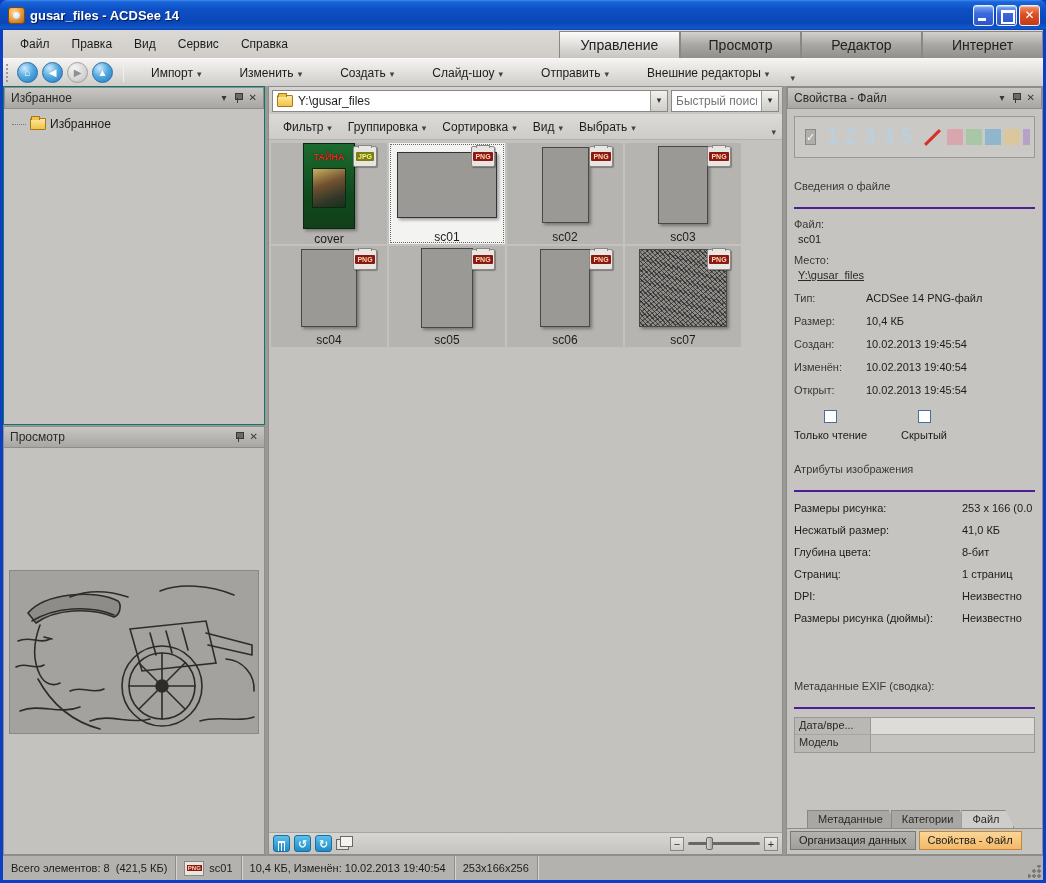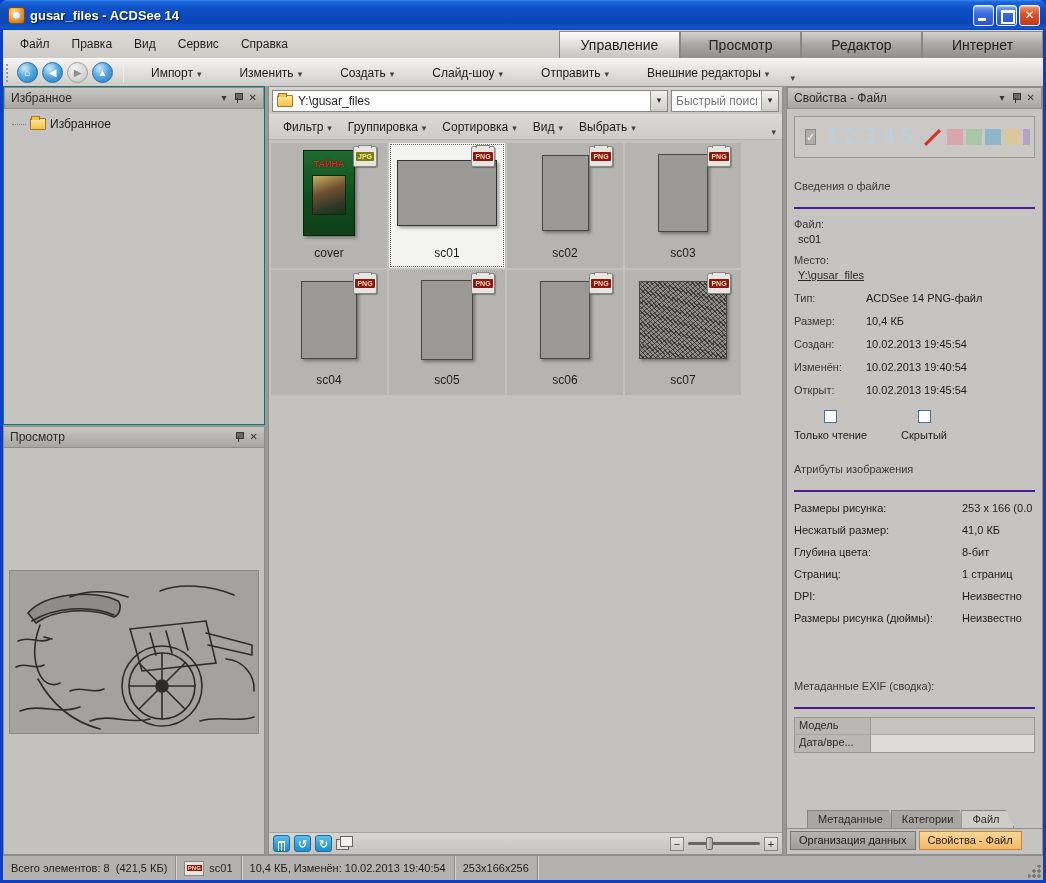--- a/index.html
+++ b/index.html
@@ -79,21 +79,21 @@
   .addr-row { display:flex; align-items:center; padding:3px 3px 2px 3px; gap:3px; background:linear-gradient(180deg,#d6d4d0,#c9c7c3); }
   .addr-combo { flex:1; height:22px; background:#fff; border:1px solid #8a8884; display:flex; align-items:center; padding-left:4px; gap:5px; }
   .combo-btn { margin-left:auto; width:17px; height:20px; background:linear-gradient(180deg,#f2f1ef,#cfcdc9); border-left:1px solid #9a9894; text-align:center; line-height:19px; font-size:9px; color:#333; }
   .search-box { width:108px; height:22px; background:#fff; border:1px solid #8a8884; display:flex; align-items:center; }
   .search-box input { flex:1; min-width:0; border:none; outline:none; font:12px "Liberation Sans",sans-serif; color:#444; padding:0 4px; background:transparent; }
   .filter-row { display:flex; align-items:center; height:26px; padding:0 6px; background:linear-gradient(180deg,#dcdad6,#ceccc8); border-bottom:1px solid #b4b2ae; }
   .filter-item { padding:3px 8px; color:#1c1c1c; }
   .filter-overflow { margin-left:auto; font-size:9px; color:#444; align-self:flex-end; padding-bottom:2px; }
 
   .thumbs { display:flex; flex-wrap:wrap; padding:2px 1px; align-content:flex-start; }
-  .tile { width:116px; height:125px; margin:1px; background:#b6b4b0; position:relative; display:flex; flex-direction:column; align-items:center; }
+  .tile { width:116px; height:101px; margin:1px; background:#b6b4b0; position:relative; display:flex; flex-direction:column; align-items:center; }
   .tile.selected { background:#f3f3f2; outline:1px dotted #666; outline-offset:-2px; }
   .timg-area { height:100px; width:100%; display:flex; align-items:center; justify-content:center; }
   .timg { background:#9a9996; border:1px solid #4a4846; box-shadow:2px 2px 3px rgba(0,0,0,.35); }
   .tile.selected .timg { border-color:#333; }
   .tlabel { font-size:12px; color:#1c1c1c; margin-top:3px; }
   .badge { position:absolute; top:3px; right:10px; width:24px; height:21px; background:#e8e6e2; border:1px solid #8a8884; border-radius:2px;
     display:flex; align-items:center; justify-content:center; box-shadow:1px 1px 1px rgba(0,0,0,.3); }
   .badge::before { content:""; position:absolute; top:-2px; left:4px; right:4px; height:2px; background:#e8e6e2; border:1px solid #8a8884; border-bottom:none; }
   .badge span { font-size:7px; font-weight:bold; padding:1px 2px; border-radius:1px; letter-spacing:0; }
   .b-png span { background:#8c1713; color:#ffd9b0; }
@@ -500,26 +500,26 @@
             <span class="k">DPI:</span>
             <span class="v">Неизвестно</span>
           </div>
         <div class="kv2">
             <span class="k">Размеры рисунка (дюймы):</span>
             <span class="v">Неизвестно</span>
           </div>
 
         <div class="sec-head exif-head">Метаданные EXIF (сводка):</div>
         <div class="exif-table">
+          <div class="exif-row lite">
+            <span class="exif-k">Дата/вре...</span>
+            <span class="exif-v"></span>
+          </div>
           <div class="exif-row">
             <span class="exif-k">Модель</span>
-            <span class="exif-v"></span>
-          </div>
-          <div class="exif-row lite">
-            <span class="exif-k">Дата/вре...</span>
             <span class="exif-v"></span>
           </div>
         </div>
       </div>
 
       <div class="rp-bottom">
         <div class="rp-tabs">
           <span class="rp-tab">Метаданные</span>
           <span class="rp-tab">Категории</span>
           <span class="rp-tab active">Файл</span>

